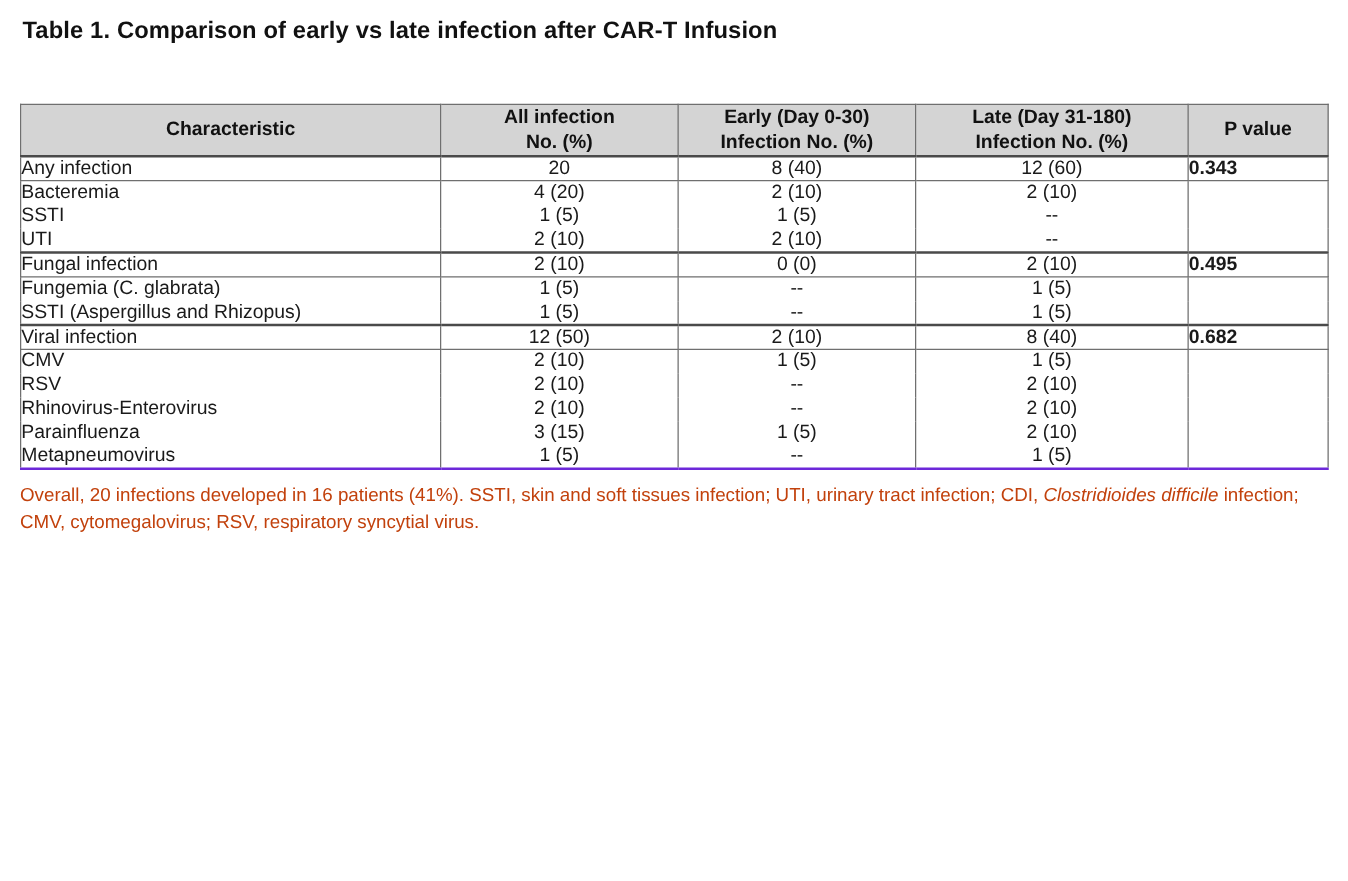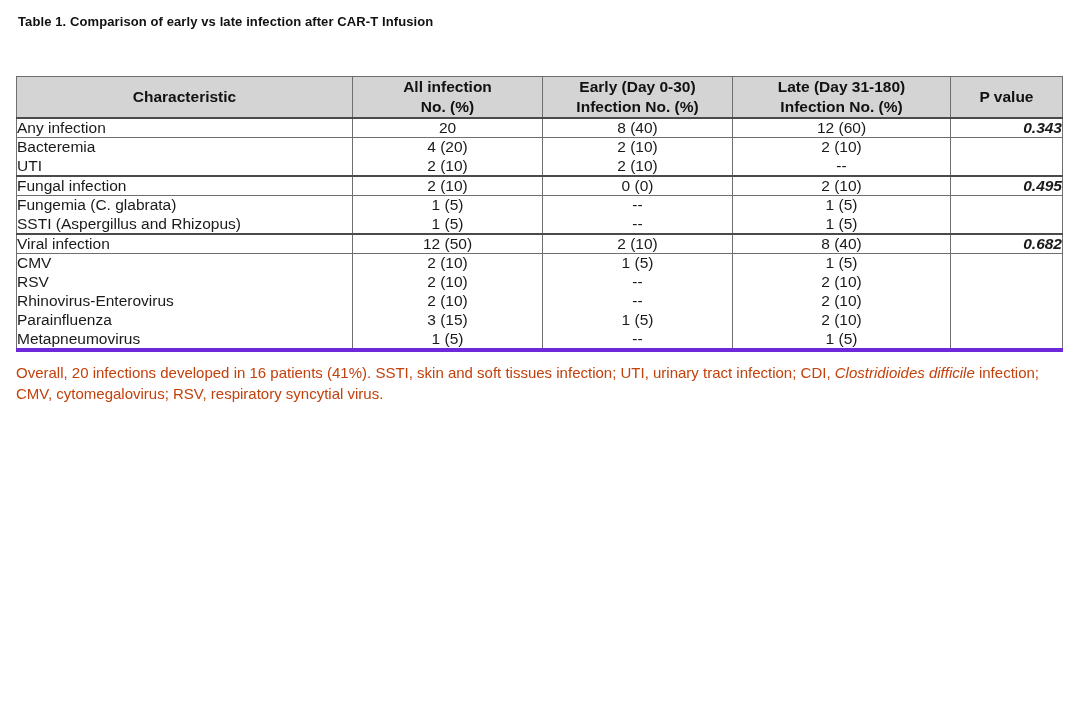--- a/index.html
+++ b/index.html
@@ -12,21 +12,21 @@
     background: #ffffff;
     font-family: "Liberation Sans", sans-serif;
     color: #1a1a1a;
     overflow: hidden;
   }
   .page {
     padding: 14px 16px 0 16px;
     box-sizing: border-box;
   }
   .table-caption {
-    font-size: 13px;
+    font-size: 19px;
     font-weight: bold;
     color: #111111;
     margin: 0 0 12px 2px;
     letter-spacing: 0.1px;
   }
   table.data-table {
     border-collapse: collapse;
     width: 1046px;
     table-layout: fixed;
     font-size: 15.5px;
@@ -59,24 +59,23 @@
   td.label-cell {
     text-align: left;
     padding: 6px 8px 6px 10px;
     white-space: nowrap;
   }
   td.num-cell {
     text-align: center;
     padding: 6px 4px;
   }
   td.p-cell {
-    text-align: right;
+    text-align: left;
     padding: 6px 4px;
     font-weight: bold;
-    font-style: italic;
   }
   .bold { font-weight: normal; }
   .indent { padding-left: 34px; }
 
   tr.group-start td {
     border-top: 2px solid #4a4a4a;
   }
   tr.row-inner td {
     border-top: 1px solid transparent;
     border-bottom: 1px solid transparent;
@@ -84,21 +83,21 @@
   
   tr.row-inner td {
     border-left: 1px solid #6f6f6f;
     border-right: 1px solid #6f6f6f;
   }
   tr.group-start td {
     border-left: 1px solid #6f6f6f;
     border-right: 1px solid #6f6f6f;
   }
   tr.last-row td {
-    border-bottom: 4px solid #6d28d9;
+    border-bottom: 2px solid #6d28d9;
   }
   .footnote {
     width: 1046px;
     margin-top: 10px;
     font-size: 15px;
     line-height: 1.42;
     color: #c2410c;
   }
   .footnote em { font-style: italic; }
 </style>
@@ -148,20 +147,27 @@
           <td class="p-cell">0.343</td>
         </tr>
         <tr class="row-inner">
           <td class="label-cell indent">Bacteremia</td>
           <td class="num-cell">4 (20)</td>
           <td class="num-cell">2 (10)</td>
           <td class="num-cell">2 (10)</td>
           <td class="p-cell"></td>
         </tr>
         <tr class="row-inner">
+          <td class="label-cell indent">SSTI</td>
+          <td class="num-cell">1 (5)</td>
+          <td class="num-cell">1 (5)</td>
+          <td class="num-cell">--</td>
+          <td class="p-cell"></td>
+        </tr>
+        <tr class="row-inner">
           <td class="label-cell indent">UTI</td>
           <td class="num-cell">2 (10)</td>
           <td class="num-cell">2 (10)</td>
           <td class="num-cell">--</td>
           <td class="p-cell"></td>
         </tr>
         <tr class="group-start">
           <td class="label-cell bold">Fungal infection</td>
           <td class="num-cell bold">2 (10)</td>
           <td class="num-cell bold">0 (0)</td>

